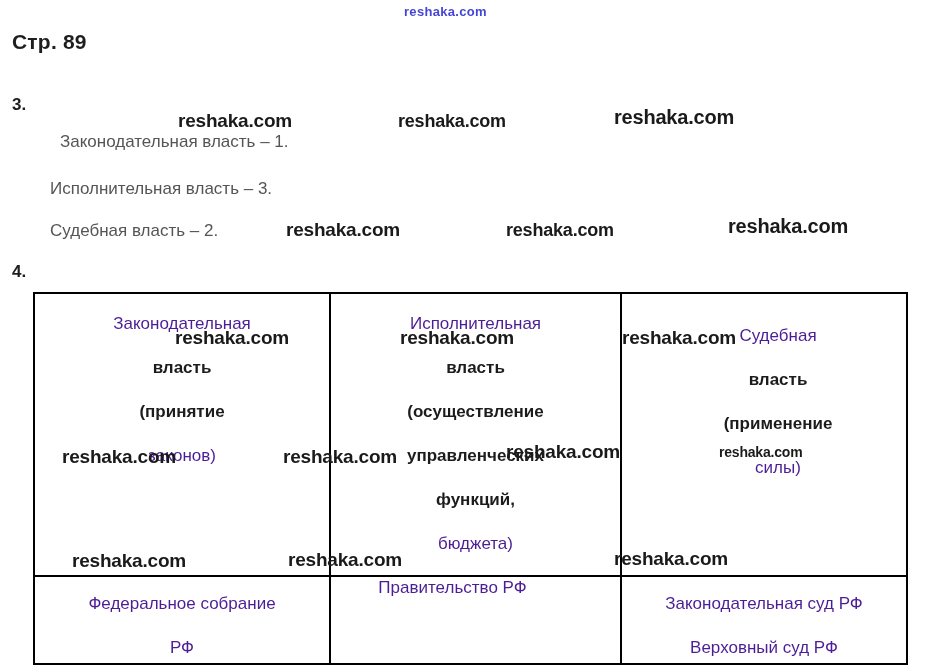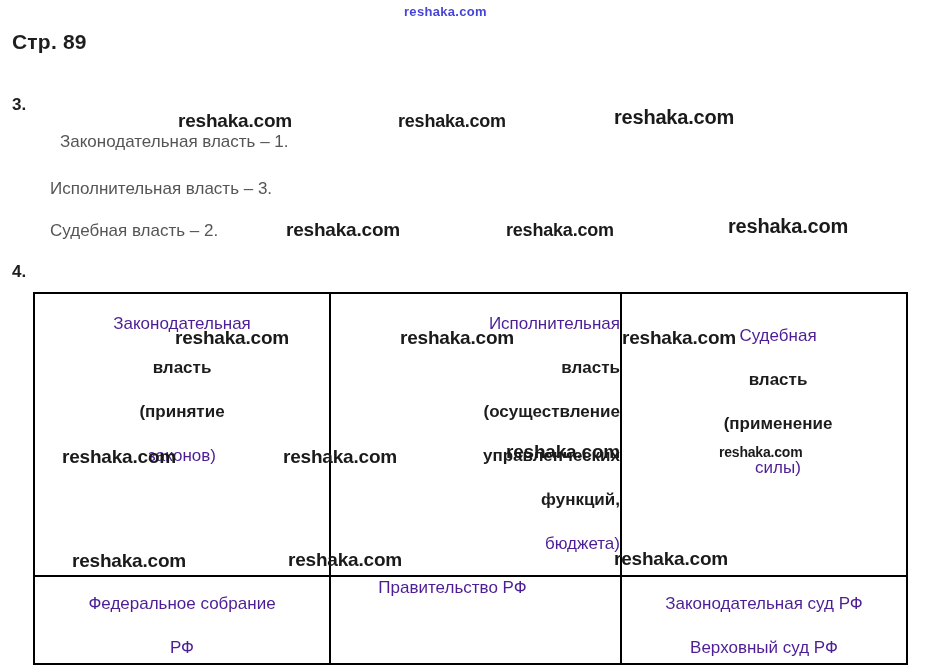--- a/index.html
+++ b/index.html
@@ -127,21 +127,21 @@
     <div class="vdiv" style="left:585px;"></div>
     <div class="hdiv" style="top:281px;"></div>
 
     <div class="cell" style="left:0px; top:8px; width:294px;">
       <div class="ct">Законодательная</div>
       <div class="ct b">власть</div>
       <div class="ct b">(принятие</div>
       <div class="ct">законов)</div>
     </div>
 
-    <div class="cell" style="left:296px; top:8px; width:289px;text-align:right;">
+    <div class="cell" style="left:296px; top:8px; width:289px;">
       <div class="ct">Исполнительная</div>
       <div class="ct b">власть</div>
       <div class="ct b">(осуществление</div>
       <div class="ct b">управленческих</div>
       <div class="ct b">функций,</div>
       <div class="ct">бюджета)</div>
     </div>
 
     <div class="cell" style="left:587px; top:20px; width:312px;">
       <div class="ct">Судебная</div>

